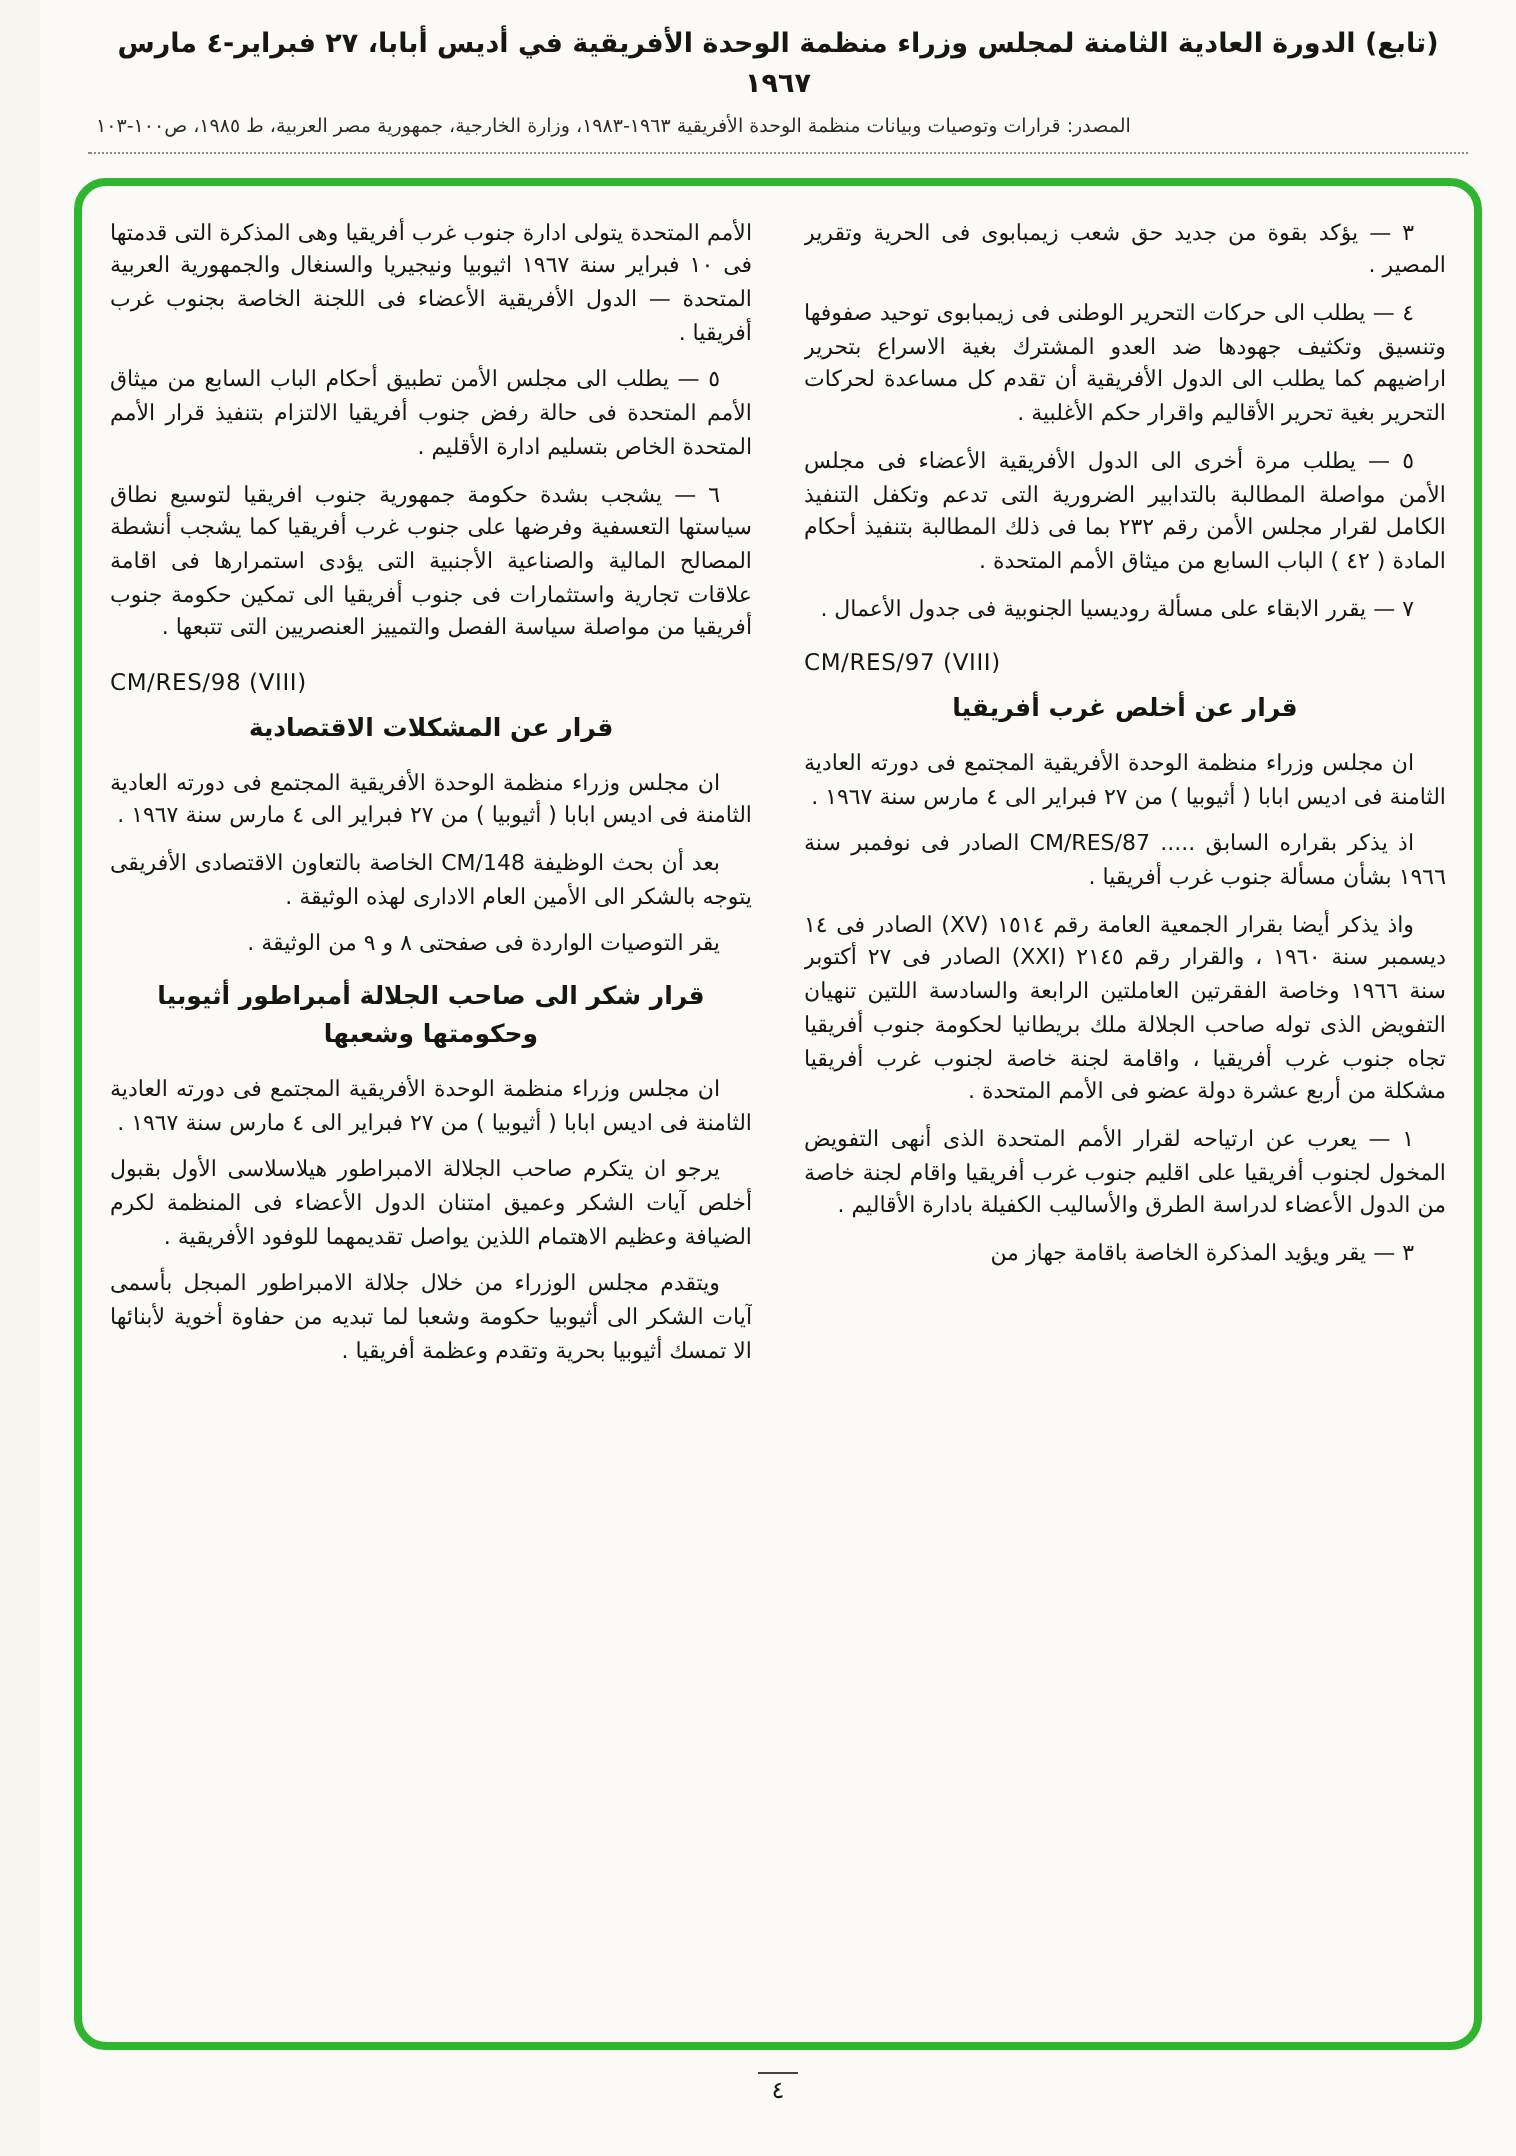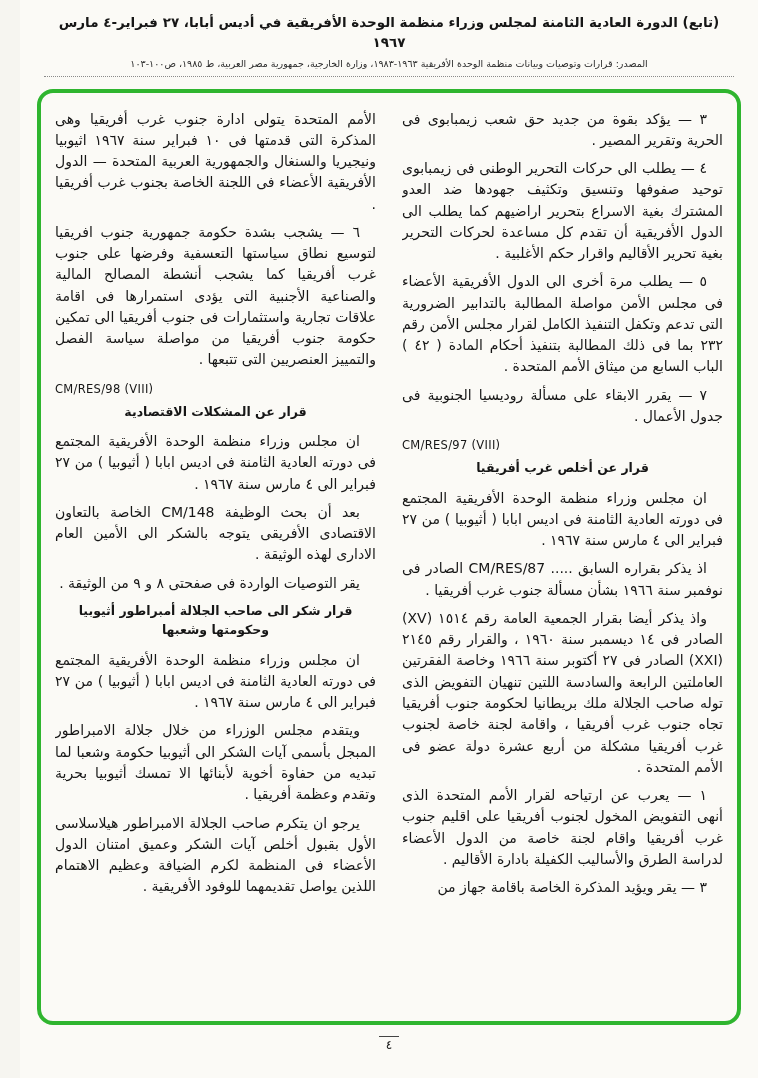--- a/index.html
+++ b/index.html
@@ -25,21 +25,21 @@
   }
   .header-line1 {
     font-weight: bold;
     font-size: 13.5px;
     line-height: 1.5;
     text-align: center;
   }
   .header-line2 {
     font-size: 9.5px;
     margin-top: 5px;
-    text-align: center;
+    text-align: left;
     color: #2a2a2a;
   }
   .content-frame {
     margin: 12px 17px 0;
     height: 936px;
     border: 4px solid var(--accent-green);
     border-radius: 16px;
     padding: 16px 14px 10px;
     overflow: hidden;
     background: var(--paper);
@@ -49,21 +49,21 @@
     gap: 26px;
     height: 100%;
   }
   .column {
     flex: 1 1 0;
     min-width: 0;
     overflow: hidden;
   }
   .block { margin: 0 0 7px; }
   .block.paragraph {
-    font-size: 14px;
+    font-size: 11px;
     line-height: 1.52;
     text-align: justify;
     text-indent: 16px;
   }
   .block.paragraph.no-indent { text-indent: 0; }
   .block.code {
     direction: ltr;
     text-align: left;
     font-size: 11.5px;
     letter-spacing: 0.3px;
@@ -108,30 +108,31 @@
           <div class="block code">CM/RES/97 (VIII)</div>
           <div class="block title">قرار عن أخلص غرب أفريقيا</div>
           <div class="block paragraph">ان مجلس وزراء منظمة الوحدة الأفريقية المجتمع فى دورته العادية الثامنة فى اديس ابابا ( أثيوبيا ) من ٢٧ فبراير الى ٤ مارس سنة ١٩٦٧ .</div>
           <div class="block paragraph">اذ يذكر بقراره السابق ..... CM/RES/87 الصادر فى نوفمبر سنة ١٩٦٦ بشأن مسألة جنوب غرب أفريقيا .</div>
           <div class="block paragraph">واذ يذكر أيضا بقرار الجمعية العامة رقم ١٥١٤ (XV) الصادر فى ١٤ ديسمبر سنة ١٩٦٠ ، والقرار رقم ٢١٤٥ (XXI) الصادر فى ٢٧ أكتوبر سنة ١٩٦٦ وخاصة الفقرتين العاملتين الرابعة والسادسة اللتين تنهيان التفويض الذى توله صاحب الجلالة ملك بريطانيا لحكومة جنوب أفريقيا تجاه جنوب غرب أفريقيا ، واقامة لجنة خاصة لجنوب غرب أفريقيا مشكلة من أربع عشرة دولة عضو فى الأمم المتحدة .</div>
           <div class="block paragraph">١ — يعرب عن ارتياحه لقرار الأمم المتحدة الذى أنهى التفويض المخول لجنوب أفريقيا على اقليم جنوب غرب أفريقيا واقام لجنة خاصة من الدول الأعضاء لدراسة الطرق والأساليب الكفيلة بادارة الأقاليم .</div>
           <div class="block paragraph">٣ — يقر ويؤيد المذكرة الخاصة باقامة جهاز من</div>
         </div>
       <div class="column">
           <div class="block paragraph no-indent">الأمم المتحدة يتولى ادارة جنوب غرب أفريقيا وهى المذكرة التى قدمتها فى ١٠ فبراير سنة ١٩٦٧ اثيوبيا ونيجيريا والسنغال والجمهورية العربية المتحدة — الدول الأفريقية الأعضاء فى اللجنة الخاصة بجنوب غرب أفريقيا .</div>
+          <div class="block paragraph">٥ — يطلب الى مجلس الأمن تطبيق أحكام الباب السابع من ميثاق الأمم المتحدة فى حالة رفض جنوب أفريقيا الالتزام بتنفيذ قرار الأمم المتحدة الخاص بتسليم ادارة الأقليم .</div>
           <div class="block paragraph">٦ — يشجب بشدة حكومة جمهورية جنوب افريقيا لتوسيع نطاق سياستها التعسفية وفرضها على جنوب غرب أفريقيا كما يشجب أنشطة المصالح المالية والصناعية الأجنبية التى يؤدى استمرارها فى اقامة علاقات تجارية واستثمارات فى جنوب أفريقيا الى تمكين حكومة جنوب أفريقيا من مواصلة سياسة الفصل والتمييز العنصريين التى تتبعها .</div>
           <div class="block code">CM/RES/98 (VIII)</div>
           <div class="block title">قرار عن المشكلات الاقتصادية</div>
           <div class="block paragraph">ان مجلس وزراء منظمة الوحدة الأفريقية المجتمع فى دورته العادية الثامنة فى اديس ابابا ( أثيوبيا ) من ٢٧ فبراير الى ٤ مارس سنة ١٩٦٧ .</div>
           <div class="block paragraph">بعد أن بحث الوظيفة CM/148 الخاصة بالتعاون الاقتصادى الأفريقى يتوجه بالشكر الى الأمين العام الادارى لهذه الوثيقة .</div>
           <div class="block paragraph">يقر التوصيات الواردة فى صفحتى ٨ و ٩ من الوثيقة .</div>
           <div class="block title">قرار شكر الى صاحب الجلالة أمبراطور أثيوبيا وحكومتها وشعبها</div>
           <div class="block paragraph">ان مجلس وزراء منظمة الوحدة الأفريقية المجتمع فى دورته العادية الثامنة فى اديس ابابا ( أثيوبيا ) من ٢٧ فبراير الى ٤ مارس سنة ١٩٦٧ .</div>
+          <div class="block paragraph">يرجو ان يتكرم صاحب الجلالة الامبراطور هيلاسلاسى الأول بقبول أخلص آيات الشكر وعميق امتنان الدول الأعضاء فى المنظمة لكرم الضيافة وعظيم الاهتمام اللذين يواصل تقديمهما للوفود الأفريقية .</div>
           <div class="block paragraph">ويتقدم مجلس الوزراء من خلال جلالة الامبراطور المبجل بأسمى آيات الشكر الى أثيوبيا حكومة وشعبا لما تبديه من حفاوة أخوية لأبنائها الا تمسك أثيوبيا بحرية وتقدم وعظمة أفريقيا .</div>
-          <div class="block paragraph">يرجو ان يتكرم صاحب الجلالة الامبراطور هيلاسلاسى الأول بقبول أخلص آيات الشكر وعميق امتنان الدول الأعضاء فى المنظمة لكرم الضيافة وعظيم الاهتمام اللذين يواصل تقديمهما للوفود الأفريقية .</div>
         </div>
     </div>
   </div>
 
   <div class="footer">
     <span class="page-number">٤</span>
   </div>
 
 </div>
 

